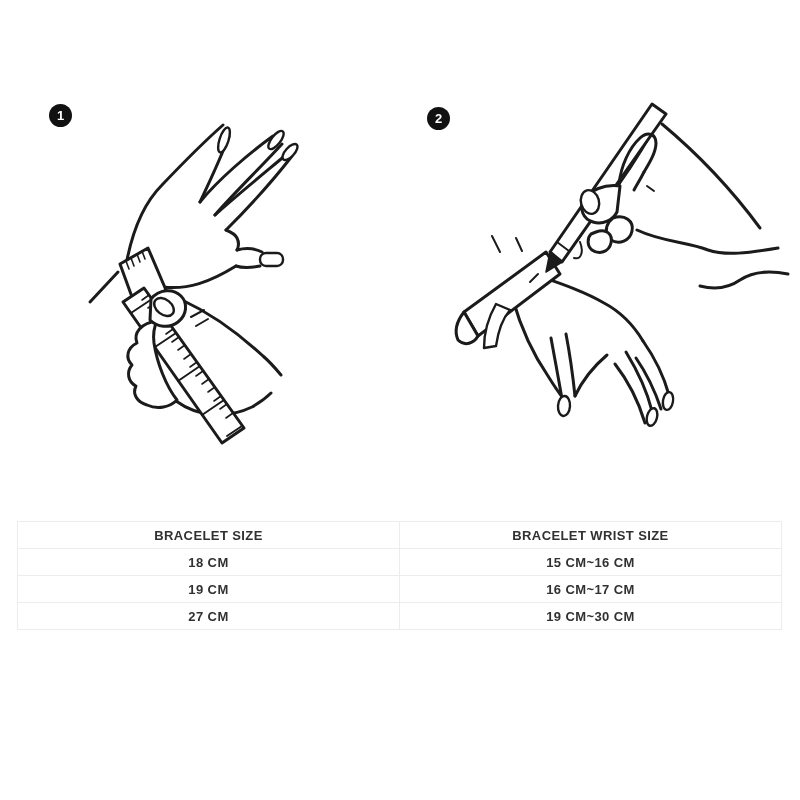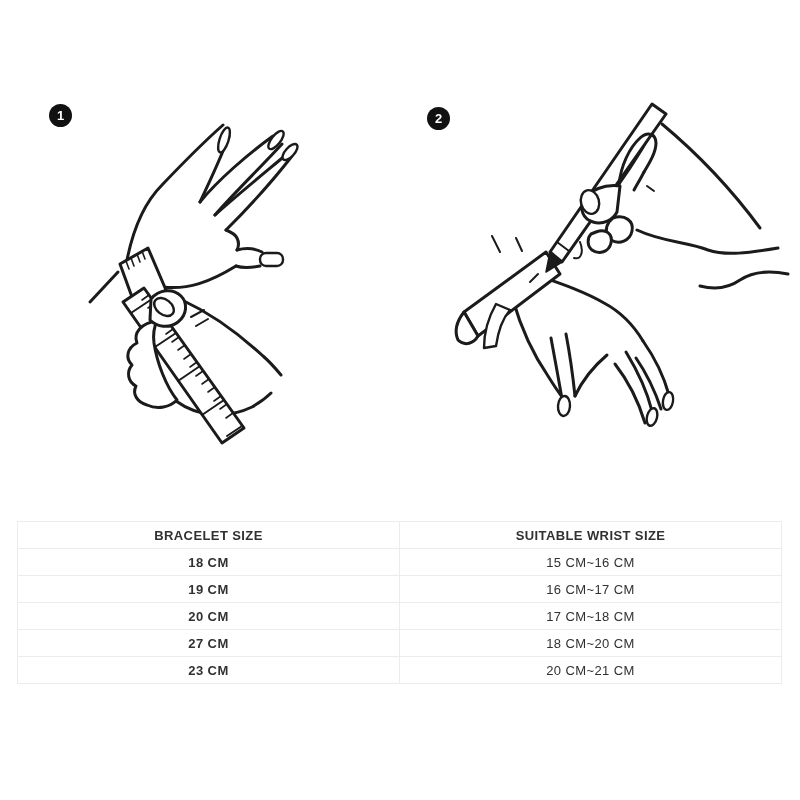--- a/index.html
+++ b/index.html
@@ -22,21 +22,21 @@
     position:absolute;left:17px;top:521px;width:765px;
     border-collapse:collapse;table-layout:fixed;background:#ffffff;
   }
   table.size-table th, table.size-table td{
     border:1px solid #ececec;height:26px;padding:0;
     text-align:center;vertical-align:middle;
     font-size:13px;letter-spacing:0.4px;color:#313131;white-space:nowrap;margin-top:21px;
   }
   table.size-table th{font-weight:600;}
   td.col-bracelet{font-weight:700;}
-  td.col-wrist{font-weight:400;}
+  td.col-wrist{font-weight:700;}
 
   svg .ln{fill:none;stroke:#1b1b1b;stroke-width:3;stroke-linecap:round;stroke-linejoin:round;}
   svg .ln2{fill:none;stroke:#1b1b1b;stroke-width:2;stroke-linecap:round;stroke-linejoin:round;}
   svg .tick{fill:none;stroke:#1b1b1b;stroke-width:1.6;stroke-linecap:round;}
   svg .wht{fill:#ffffff;stroke:#1b1b1b;stroke-width:3;stroke-linejoin:round;}
   svg .wht2{fill:#ffffff;stroke:#1b1b1b;stroke-width:2.4;stroke-linejoin:round;}
   svg .solid{fill:#1b1b1b;stroke:#1b1b1b;stroke-width:1.5;stroke-linejoin:round;}
   svg .fillonly{fill:#ffffff;stroke:none;}
 </style>
 </head>
@@ -147,40 +147,32 @@
         <path class="wht" d="M196 142 C206 138 213 144 211 153 C209 162 199 165 192 160 C187 156 187 148 191 144 Z"></path>
         <path class="ln2" d="M180 152 C184 162 181 170 174 168"></path>
       </g>
     </svg>
   </div>
 
   <table class="size-table">
     <thead>
       <tr>
         <th>BRACELET SIZE</th>
-        <th>SUITABLE WRIST SIZE</th>
+        <th>BRACELET WRIST SIZE</th>
       </tr>
     </thead>
     <tbody>
       <tr>
         <td class="col-bracelet">18 CM</td>
         <td class="col-wrist">15 CM~16 CM</td>
       </tr>
       <tr>
         <td class="col-bracelet">19 CM</td>
         <td class="col-wrist">16 CM~17 CM</td>
       </tr>
       <tr>
-        <td class="col-bracelet">20 CM</td>
-        <td class="col-wrist">17 CM~18 CM</td>
-      </tr>
-      <tr>
         <td class="col-bracelet">27 CM</td>
-        <td class="col-wrist">18 CM~20 CM</td>
-      </tr>
-      <tr>
-        <td class="col-bracelet">23 CM</td>
-        <td class="col-wrist">20 CM~21 CM</td>
+        <td class="col-wrist">19 CM~30 CM</td>
       </tr>
     </tbody>
   </table>
 
 </div>
 
 </body></html>

